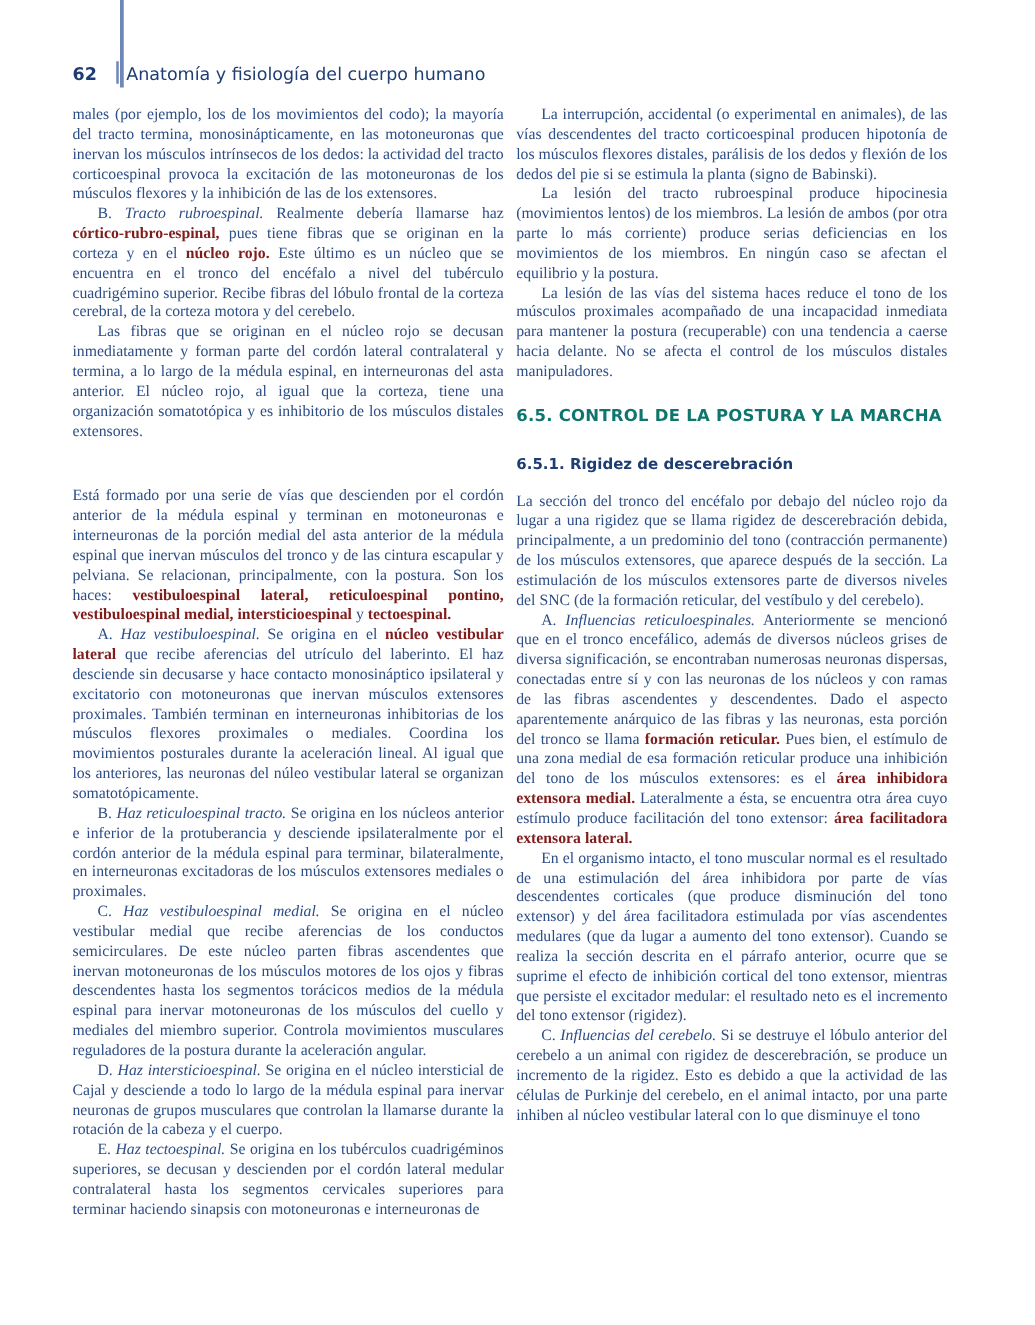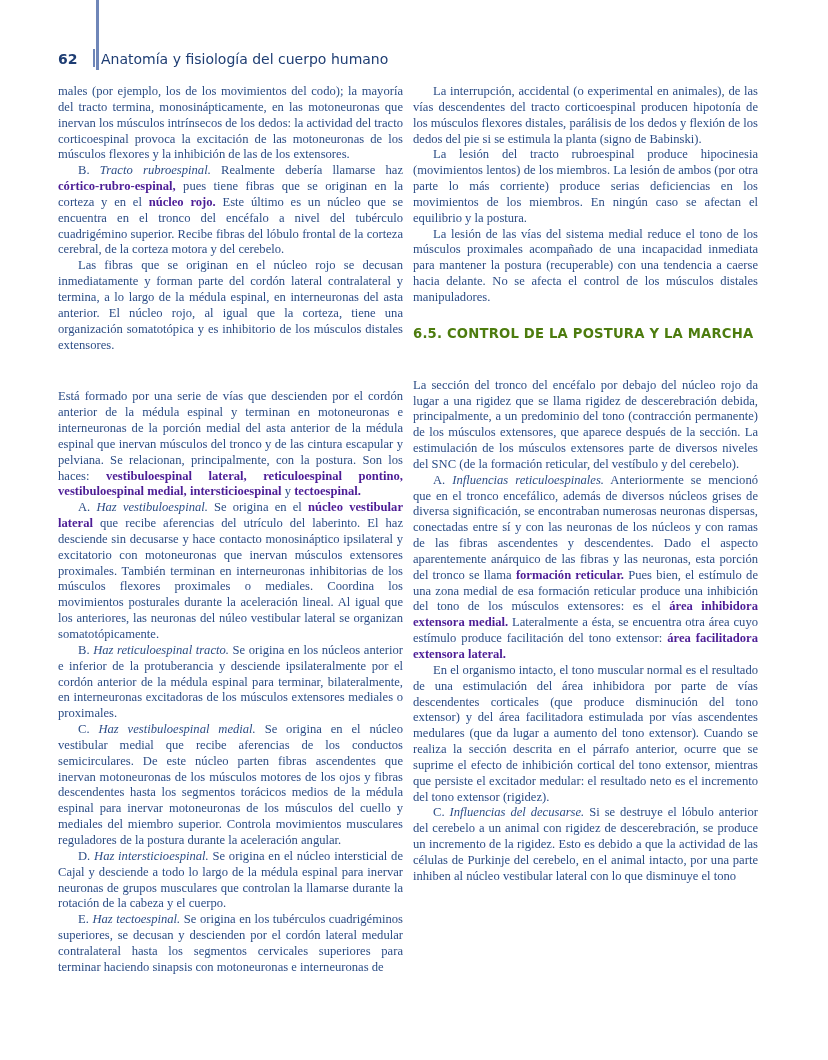--- a/index.html
+++ b/index.html
@@ -7,23 +7,23 @@
   .page { position: absolute; left: 0; top: 0; width: 828px; height: 1060px; }
   .vbar { position: absolute; left: 96px; top: 0; width: 3px; height: 70px; background: #6f86b8; }
   .runhead { position: absolute; left: 58px; top: 49px; font-family: "DejaVu Sans", sans-serif; color: #1e3d73; font-size: 14px; white-space: nowrap; }
   .runhead .pnum { font-weight: bold; display: inline-block; width: 32px; }
   .runhead .sep { display: inline-block; width: 2px; height: 18px; background: #6f86b8; vertical-align: -3px; margin: 0 6px 0 3px; }
   .col { position: absolute; top: 84px; width: 345px; font-family: "Liberation Serif", serif; font-size: 12.6px; line-height: 15.85px; color: #2c4d86; text-align: justify; hyphens: manual; }
   .col.left { left: 58px; }
   .col.right { left: 413px; }
   .col p { margin: 0; }
   .col p.ind { text-indent: 20px; }
-  .col b { color: #4c1d95; }
+  .col b { color: #7f1d1d; }
   .h3 { font-family: "DejaVu Sans", sans-serif; font-weight: bold; font-size: 12px; color: #1e3d73; margin: 0; }
-  .h2 { font-family: "DejaVu Sans", sans-serif; font-weight: bold; font-size: 13.2px; color: #4d7c0f; margin: 0; letter-spacing: 0.2px; }
+  .h2 { font-family: "DejaVu Sans", sans-serif; font-weight: bold; font-size: 13.2px; color: #0f766e; margin: 0; letter-spacing: 0.2px; }
   .sp-a { height: 22px; }
   .sp-b { height: 14px; }
   .sp-c { height: 20px; }
   .sp-d { height: 22px; }
 </style>
 </head>
 <body>
 
 <div class="page">
   <div class="vbar"></div>
@@ -41,23 +41,24 @@
     <p class="ind"><span>A. </span><i>Haz vestibuloespinal.</i><span> Se origina en el </span><b>núcleo vestibular lateral</b><span> que recibe aferencias del utrículo del laberinto. El haz desciende sin decusarse y hace contacto monosináptico ipsilateral y excitatorio con motoneuronas que inervan músculos extensores proximales. También terminan en interneuronas inhibitorias de los músculos flexores proximales o mediales. Coordina los movimientos posturales durante la aceleración lineal. Al igual que los anteriores, las neuronas del núleo vestibular lateral se organizan somatotópicamente.</span></p>
     <p class="ind"><span>B. </span><i>Haz reticuloespinal tracto.</i><span> Se origina en los núcleos anterior e inferior de la protuberancia y desciende ipsilateralmente por el cordón anterior de la médula espinal para terminar, bilateralmente, en interneuronas excitadoras de los músculos extensores mediales o proximales.</span></p>
     <p class="ind"><span>C. </span><i>Haz vestibuloespinal medial.</i><span> Se origina en el núcleo vestibular medial que recibe aferencias de los conductos semicirculares. De este núcleo parten fibras ascendentes que inervan motoneuronas de los músculos motores de los ojos y fibras descendentes hasta los segmentos torácicos medios de la médula espinal para inervar motoneuronas de los músculos del cuello y mediales del miembro superior. Controla movimientos musculares reguladores de la postura durante la aceleración angular.</span></p>
     <p class="ind"><span>D. </span><i>Haz intersticioespinal.</i><span> Se origina en el núcleo intersticial de Cajal y desciende a todo lo largo de la médula espinal para inervar neuronas de grupos musculares que controlan la llamarse durante la rotación de la cabeza y el cuerpo.</span></p>
     <p class="ind"><span>E. </span><i>Haz tectoespinal.</i><span> Se origina en los tubérculos cuadrigéminos superiores, se decusan y descienden por el cordón lateral medular contralateral hasta los segmentos cervicales superiores para terminar haciendo sinapsis con motoneuronas e interneuronas de</span></p>
   </div>
 
   <div class="col right">
     <p class="ind">La interrupción, accidental (o experimental en animales), de las vías descendentes del tracto corticoespinal producen hipotonía de los músculos flexores distales, parálisis de los dedos y flexión de los dedos del pie si se estimula la planta (signo de Babinski).</p>
     <p class="ind">La lesión del tracto rubroespinal produce hipocinesia (movimientos lentos) de los miembros. La lesión de ambos (por otra parte lo más corriente) produce serias deficiencias en los movimientos de los miembros. En ningún caso se afectan el equilibrio y la postura.</p>
-    <p class="ind">La lesión de las vías del sistema medial reduce el tono de los músculos proximales acompañado de una incapacidad inmediata para mantener la postura (recuperable) con una tendencia a caerse hacia delante. No se afecta el control de los músculos distales manipuladores.</p>
+    <p class="ind">La lesión de las vías del sistema haces reduce el tono de los músculos proximales acompañado de una incapacidad inmediata para mantener la postura (recuperable) con una tendencia a caerse hacia delante. No se afecta el control de los músculos distales manipuladores.</p>
     <div class="sp-c"></div>
     <h2 class="h2">6.5.  CONTROL DE LA POSTURA Y LA MARCHA</h2>
     <div class="sp-d"></div>
+    <h3 class="h3">6.5.1.  Rigidez de descerebración</h3>
     <div class="sp-b"></div>
     <p>La sección del tronco del encéfalo por debajo del núcleo rojo da lugar a una rigidez que se llama rigidez de descerebración debida, principalmente, a un predominio del tono (contracción permanente) de los músculos extensores, que aparece después de la sección. La estimulación de los músculos extensores parte de diversos niveles del SNC (de la formación reticular, del vestíbulo y del cerebelo).</p>
     <p class="ind"><span>A. </span><i>Influencias reticuloespinales.</i><span> Anteriormente se mencionó que en el tronco encefálico, además de diversos núcleos grises de diversa significación, se encontraban numerosas neuronas dispersas, conectadas entre sí y con las neuronas de los núcleos y con ramas de las fibras ascendentes y descendentes. Dado el aspecto aparentemente anárquico de las fibras y las neuronas, esta porción del tronco se llama </span><b>formación reticular.</b><span> Pues bien, el estímulo de una zona medial de esa formación reticular produce una inhibición del tono de los músculos extensores: es el </span><b>área inhibidora extensora medial.</b><span> Lateralmente a ésta, se encuentra otra área cuyo estímulo produce facilitación del tono extensor: </span><b>área facilitadora extensora lateral.</b></p>
     <p class="ind">En el organismo intacto, el tono muscular normal es el resultado de una estimulación del área inhibidora por parte de vías descendentes corticales (que produce disminución del tono extensor) y del área facilitadora estimulada por vías ascendentes medulares (que da lugar a aumento del tono extensor). Cuando se realiza la sección descrita en el párrafo anterior, ocurre que se suprime el efecto de inhibición cortical del tono extensor, mientras que persiste el excitador medular: el resultado neto es el incremento del tono extensor (rigidez).</p>
-    <p class="ind"><span>C. </span><i>Influencias del decusarse.</i><span> Si se destruye el lóbulo anterior del cerebelo a un animal con rigidez de descerebración, se produce un incremento de la rigidez. Esto es debido a que la actividad de las células de Purkinje del cerebelo, en el animal intacto, por una parte inhiben al núcleo vestibular lateral con lo que disminuye el tono</span></p>
+    <p class="ind"><span>C. </span><i>Influencias del cerebelo.</i><span> Si se destruye el lóbulo anterior del cerebelo a un animal con rigidez de descerebración, se produce un incremento de la rigidez. Esto es debido a que la actividad de las células de Purkinje del cerebelo, en el animal intacto, por una parte inhiben al núcleo vestibular lateral con lo que disminuye el tono</span></p>
   </div>
 </div>
 
 </body></html>

